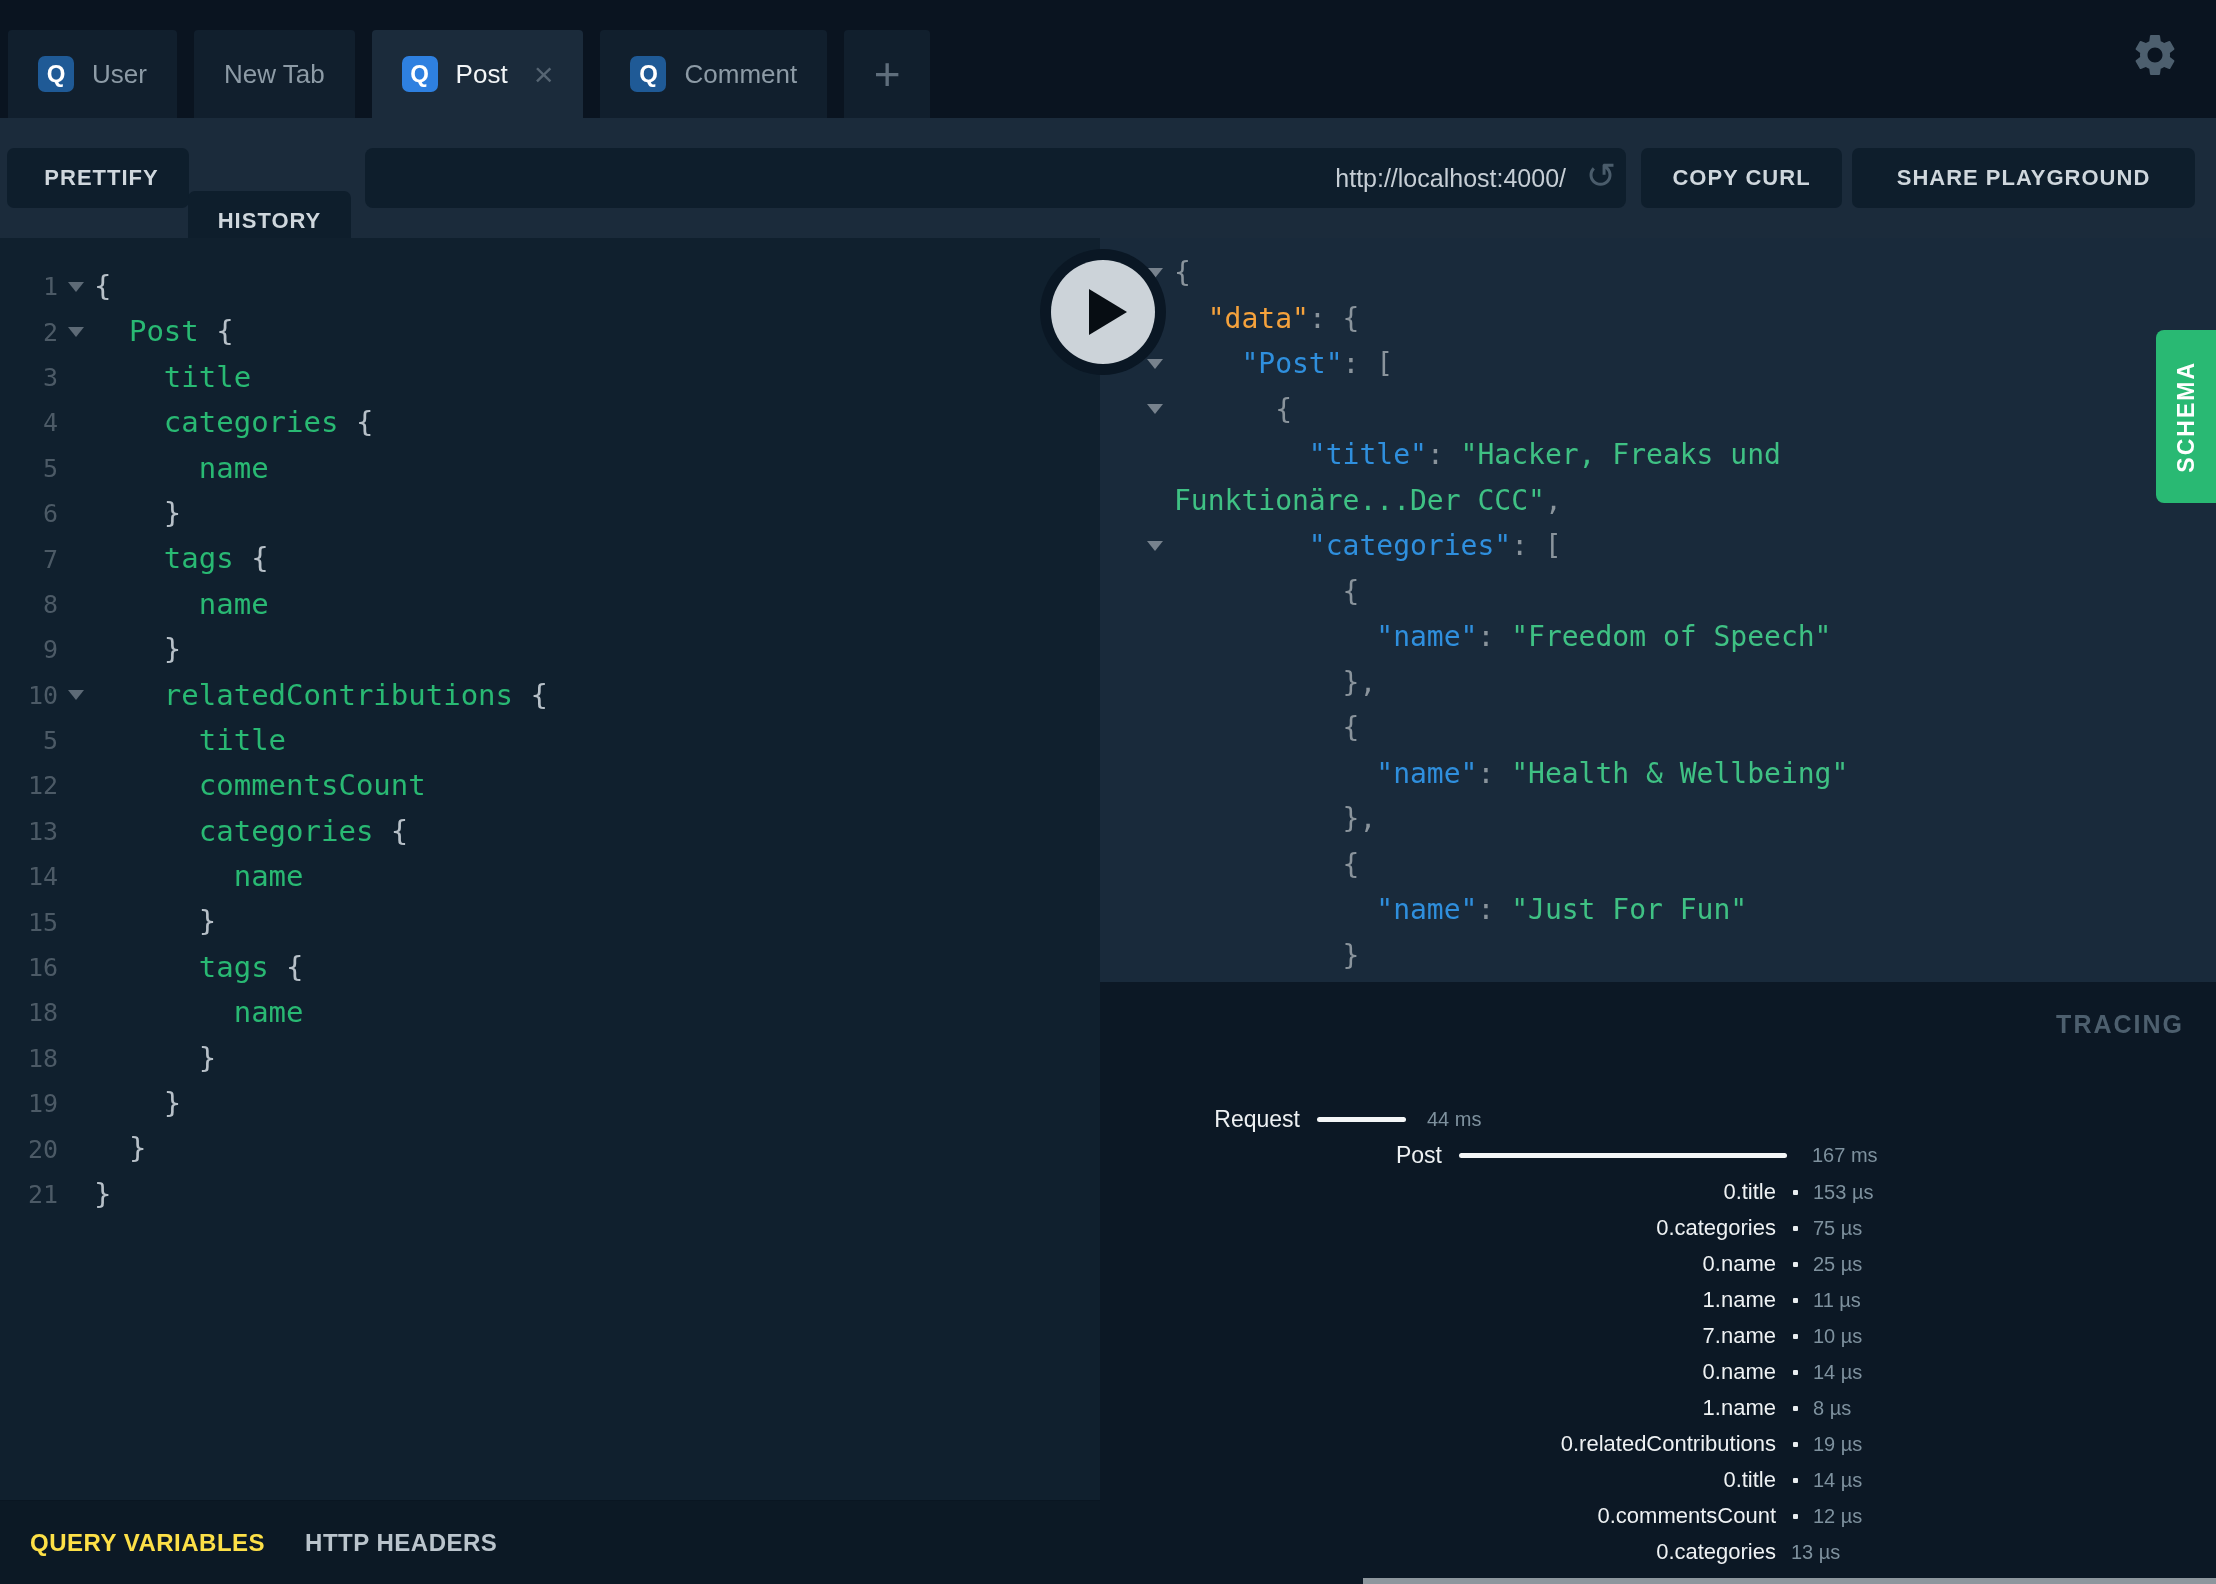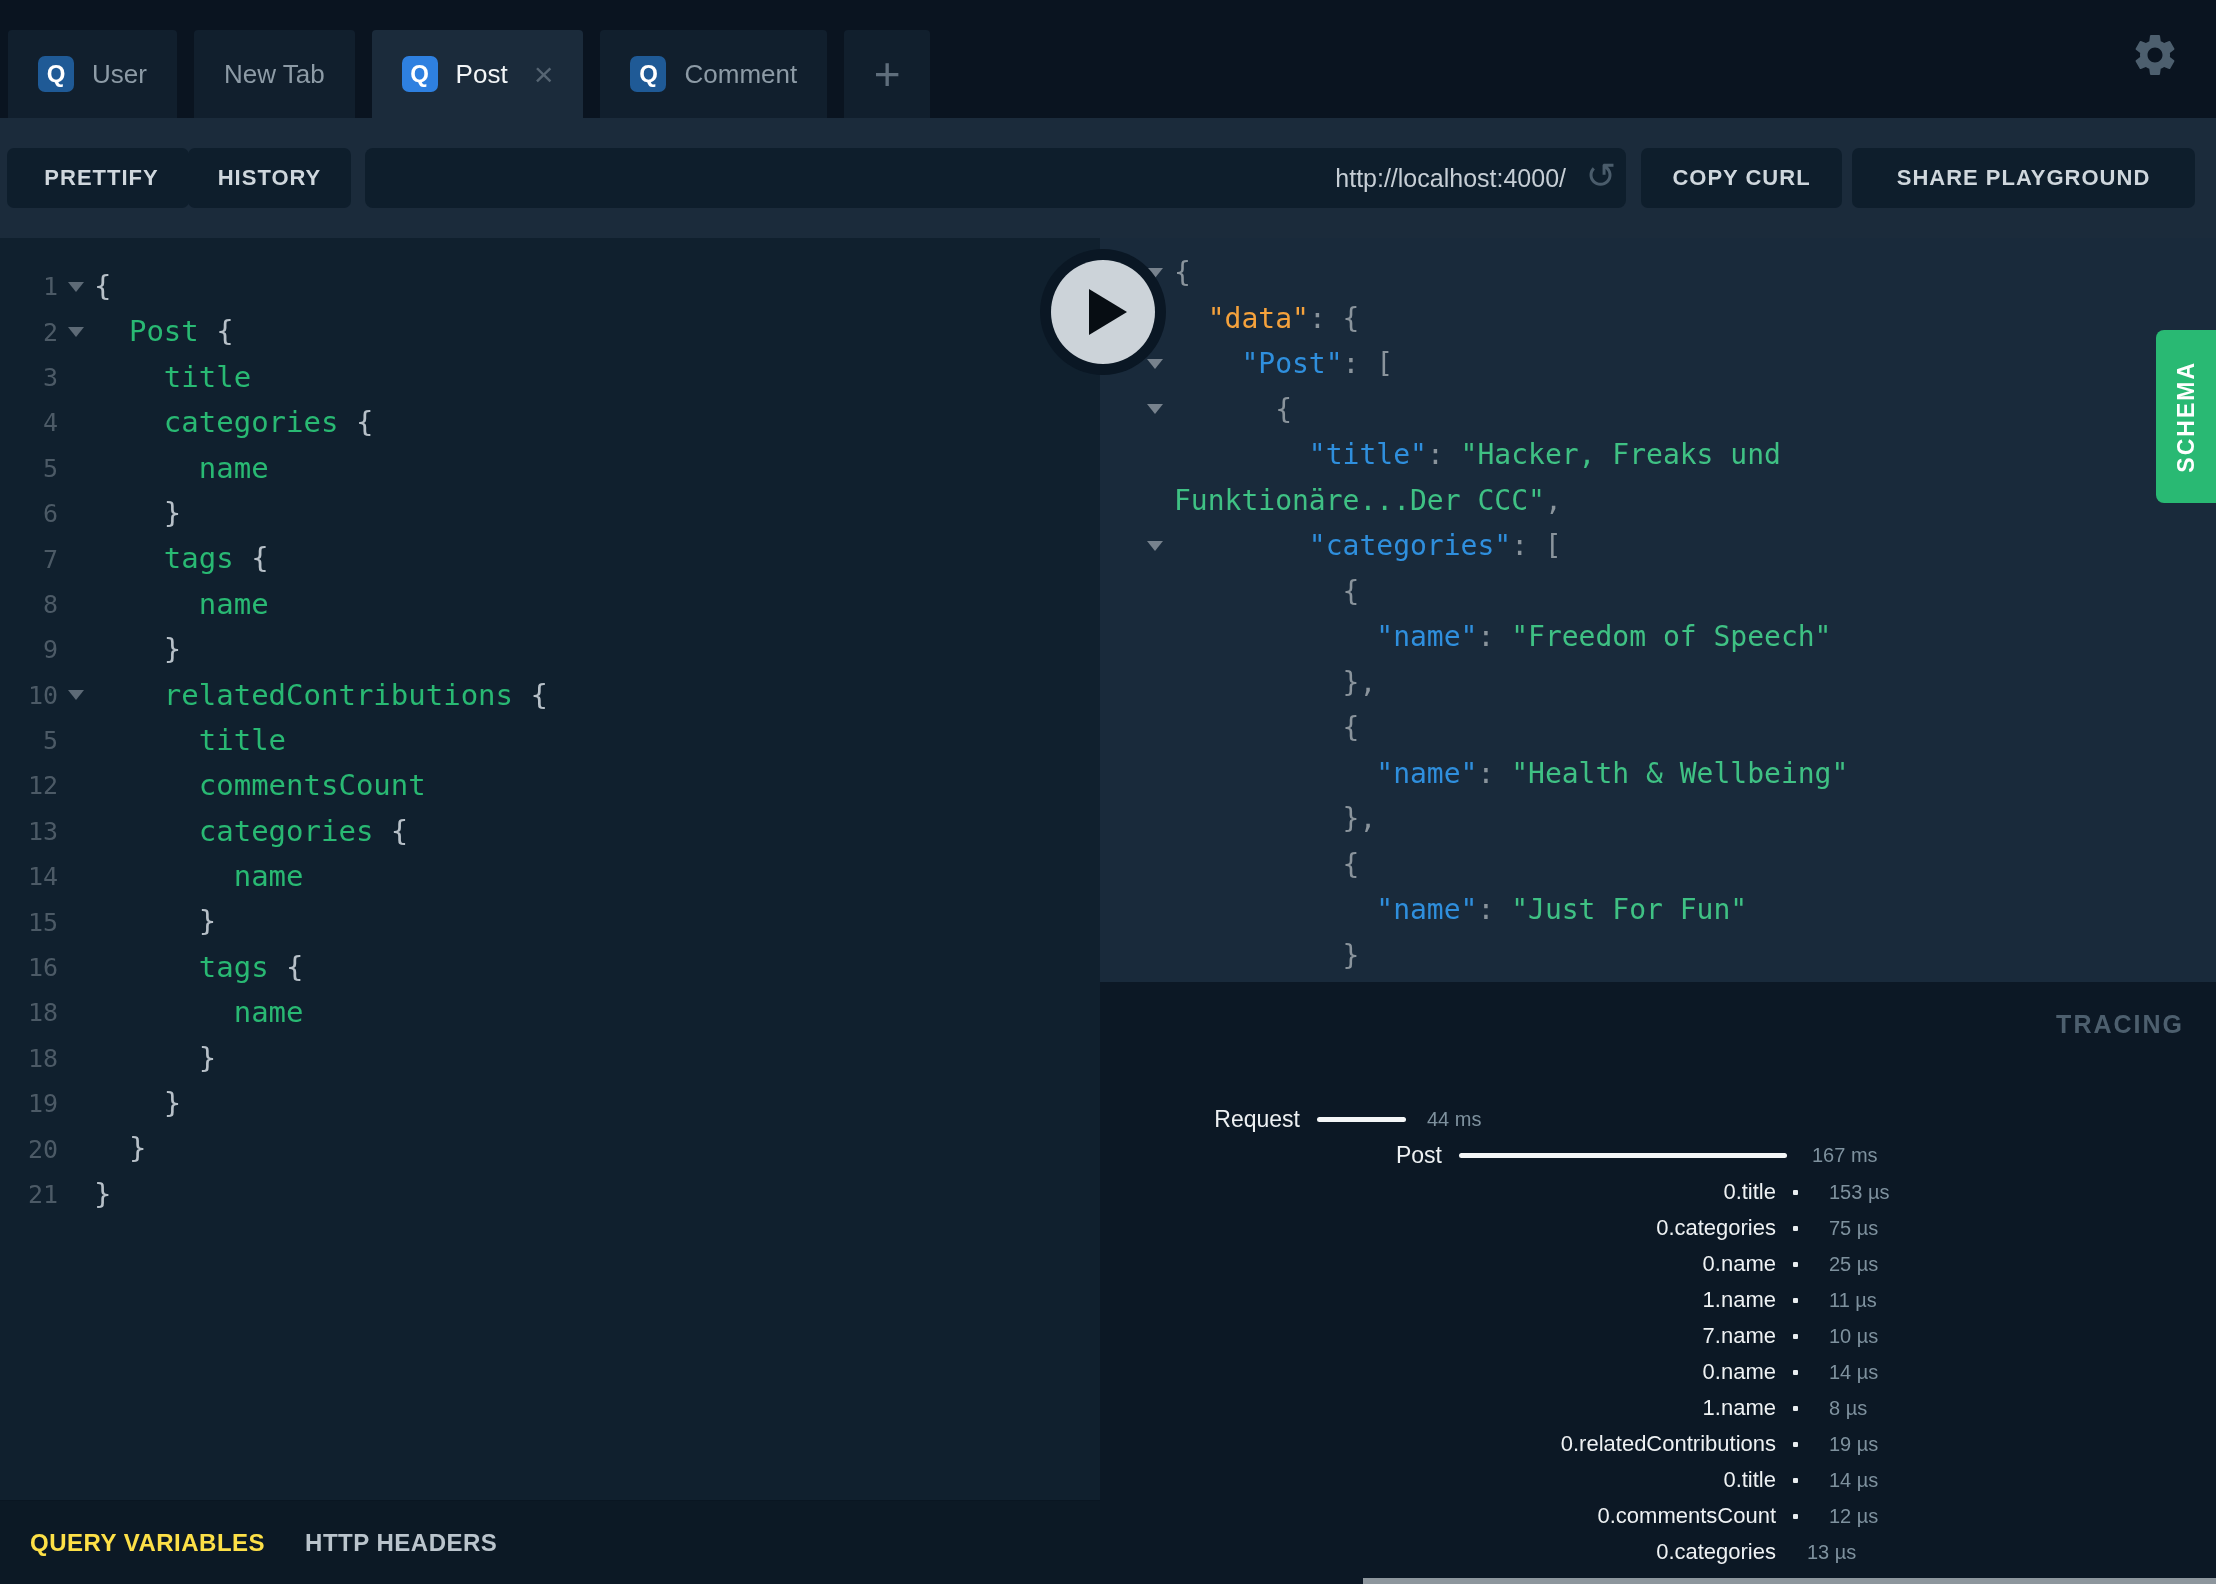--- a/index.html
+++ b/index.html
@@ -84,21 +84,21 @@
   .tracing { position:absolute; left:1100px; top:982px; width:1116px; height:602px; background:#0c1825; overflow:hidden; }
   .tr-title { position:absolute; right:32px; top:28px; color:#4d5f6e; font-size:25px; font-weight:bold; letter-spacing:2px; }
   .trace-bar-row { position:absolute; height:36px; left:0; width:100%; }
   .tb-label { position:absolute; top:0; height:36px; line-height:36px; text-align:right; color:#eef1f3; font-size:23px; }
   .tb-bar { position:absolute; top:16px; height:5px; background:#f4f6f7; border-radius:3px; }
   .tb-val { position:absolute; top:0; height:36px; line-height:36px; color:#7e919e; font-size:20px; }
   .trace-rows { position:absolute; left:0; top:192px; width:100%; }
   .trace-row { display:flex; height:36px; align-items:center; }
   .trace-label { width:676px; text-align:right; color:#eef1f3; font-size:22px; white-space:nowrap; flex:none; }
   .trace-dot { width:5px; height:5px; background:#e9edf0; border-radius:1px; margin-left:17px; flex:none; }
-  .trace-val { margin-left:31px; color:#7e919e; font-size:20px; white-space:nowrap; }
+  .trace-val { margin-left:15px; color:#7e919e; font-size:20px; white-space:nowrap; }
   .tr-scroll { position:absolute; left:263px; bottom:0; width:853px; height:6px; background:#8d969d; z-index:7; }
 </style>
 </head>
 <body>
 
 <div id="app">
 
   <div class="topbar">
     <div class="tabs" id="tabs">
         <div class="tab">
@@ -121,21 +121,21 @@
       </div>
     <div class="gear">
       <svg viewBox="0 0 24 24" width="50" height="50" fill="currentColor">
           <path d="M19.14,12.94c0.04-0.3,0.06-0.61,0.06-0.94c0-0.32-0.02-0.64-0.07-0.94l2.03-1.58c0.18-0.14,0.23-0.41,0.12-0.61 l-1.92-3.32c-0.12-0.22-0.37-0.29-0.59-0.22l-2.39,0.96c-0.5-0.38-1.03-0.7-1.62-0.94L14.4,2.81c-0.04-0.24-0.24-0.41-0.48-0.41 h-3.84c-0.24,0-0.43,0.17-0.47,0.41L9.25,5.35C8.66,5.59,8.12,5.92,7.63,6.29L5.24,5.33c-0.22-0.08-0.47,0-0.59,0.22L2.74,8.87 C2.62,9.08,2.66,9.34,2.86,9.48l2.03,1.58C4.84,11.36,4.8,11.69,4.8,12s0.02,0.64,0.07,0.94l-2.03,1.58 c-0.18,0.14-0.23,0.41-0.12,0.61l1.92,3.32c0.12,0.22,0.37,0.29,0.59,0.22l2.39-0.96c0.5,0.38,1.03,0.7,1.62,0.94l0.36,2.54 c0.05,0.24,0.24,0.41,0.48,0.41h3.84c0.24,0,0.44-0.17,0.47-0.41l0.36-2.54c0.59-0.24,1.13-0.56,1.62-0.94l2.39,0.96 c0.22,0.08,0.47,0,0.59-0.22l1.92-3.32c0.12-0.22,0.07-0.47-0.12-0.61L19.14,12.94z M12,15.6c-1.98,0-3.6-1.62-3.6-3.6 s1.62-3.6,3.6-3.6s3.6,1.62,3.6,3.6S13.98,15.6,12,15.6z"></path>
         </svg>
     </div>
   </div>
 
   <div class="toolbar">
     <button class="tbtn" style="left:7px;width:182px;padding-left:13px;">PRETTIFY</button>
-    <button class="tbtn" style="left:188px;width:163px;">HISTORY</button>
+    <button class="tbtn" style="left:188px;width:163px;margin-top:43px;">HISTORY</button>
     <div class="urlwrap">
       <input type="text" value="http://localhost:4000/" style="">
       <span class="reload">↺</span>
     </div>
     <button class="tbtn" style="left:1641px;width:201px;">COPY CURL</button>
     <button class="tbtn" style="left:1852px;width:343px;">SHARE PLAYGROUND</button>
   </div>
 
   <div class="editor">
     <div class="ed-code" id="editor-code">

